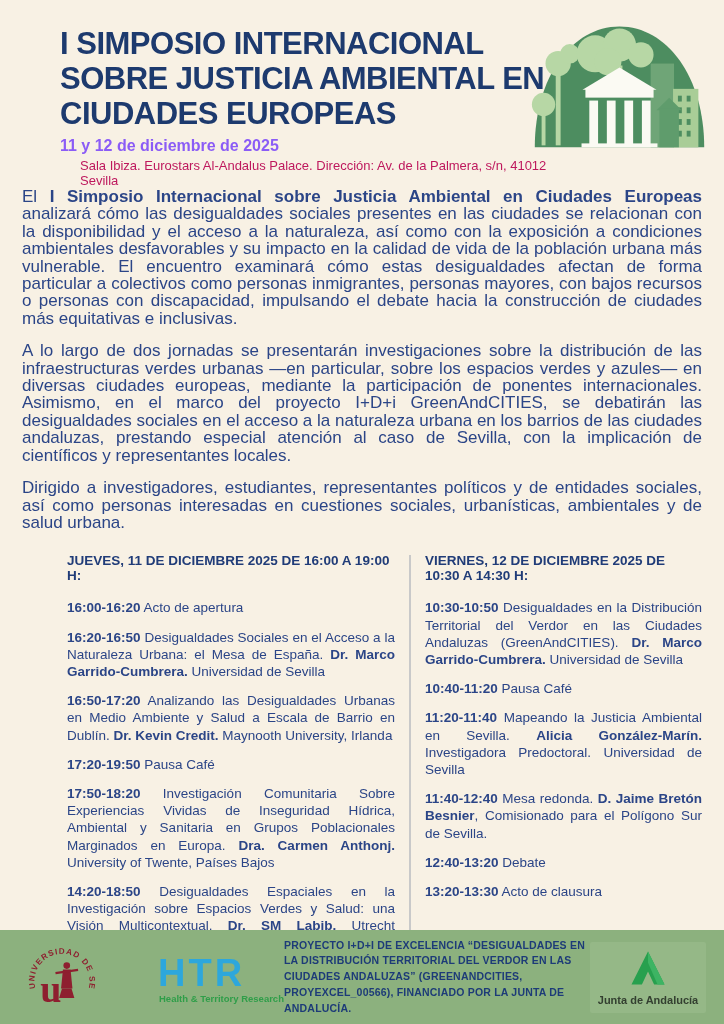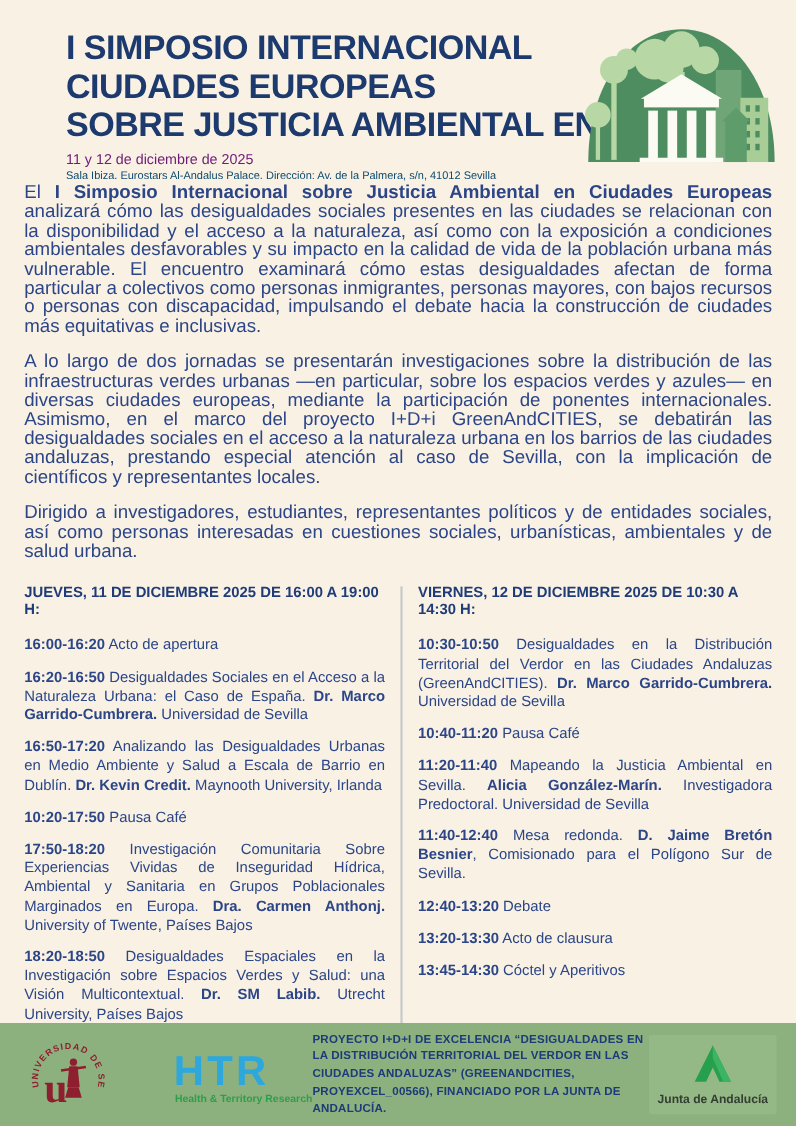--- a/index.html
+++ b/index.html
@@ -9,36 +9,36 @@
     font-family:"Liberation Sans",sans-serif;
     margin:0 auto;
   }
   
   .header{position:relative;padding-top:26px;}
   .title-block{width:512px;margin-left:60px;text-align:left;}
   .title-line{
     font-size:31px;font-weight:bold;color:#1d3a6e;
     line-height:35px;letter-spacing:-0.5px;text-transform:uppercase;
   }
-  .date-line{font-size:13px;color:#701a75;margin-top:6px;font-weight:400;}
-  .venue-line{font-size:10px;color:#0c4a6e;margin-top:3px;}
+  .date-line{font-size:16px;color:#8b5cf6;margin-top:6px;font-weight:700;}
+  .venue-line{font-size:13px;color:#be185d;margin-top:3px;margin-left:20px;}
   .event-logo{position:absolute;top:14px;right:12px;width:185px;height:140px;}
   
   .main{padding:0 22px;}
   .section-heading{
     font-size:13.5px;font-weight:bold;color:#203c78;
     margin:14px 0 10px 0;letter-spacing:0.2px;
   }
   .para{
     font-size:17px;line-height:17.4px;text-align:justify;
     margin:0 0 15px 0;color:#2b4587;
   }
   .b{font-weight:bold;}
   
-  .schedule{display:flex;margin-top:22px;}
+  .schedule{display:flex;margin-top:22px;margin-left:45px;}
   .sched-col{width:328px;}
   .sched-col.right{flex:1;}
   .sched-divider{width:2px;background:#c9c9c9;margin:2px 14px 0 14px;}
   .sched-heading{font-size:13.5px;font-weight:bold;color:#203c78;margin-bottom:16px;}
   .sched-item{
     font-size:13.5px;line-height:17.2px;text-align:justify;
     margin-bottom:12px;color:#2b4587;
   }
   
   .footer{
@@ -60,22 +60,22 @@
   .junta-label{font-size:11px;font-weight:bold;color:#333f30;margin-top:2px;}
 </style>
 </head>
 <body>
 
 <div class="page">
 
   <div class="header">
     <div class="title-block">
       <div class="title-line">I SIMPOSIO INTERNACIONAL</div>
+      <div class="title-line">SOBRE JUSTICIA AMBIENTAL EN</div>
       <div class="title-line">CIUDADES EUROPEAS</div>
-      <div class="title-line">SOBRE JUSTICIA AMBIENTAL EN</div>
       <div class="date-line">11 y 12 de diciembre de 2025</div>
       <div class="venue-line">Sala Ibiza. Eurostars Al-Andalus Palace. Dirección: Av. de la Palmera, s/n, 41012 Sevilla</div>
     </div>
 
     <svg class="event-logo" viewBox="0 0 190 142">
       <path d="M8,136 C8,64 46,12 95,12 C144,12 182,64 182,136 Z" fill="#4d8d60"></path>
 
       <g fill="#b7d7a5">
         <rect x="29.5" y="56" width="5" height="78"></rect>
         <circle cx="32" cy="50" r="13"></circle>
@@ -121,39 +121,38 @@
     <p class="para"><span>El </span><span class="b">I Simposio Internacional sobre Justicia Ambiental en Ciudades Europeas</span><span> analizará cómo las desigualdades sociales presentes en las ciudades se relacionan con la disponibilidad y el acceso a la naturaleza, así como con la exposición a condiciones ambientales desfavorables y su impacto en la calidad de vida de la población urbana más vulnerable. El encuentro examinará cómo estas desigualdades afectan de forma particular a colectivos como personas inmigrantes, personas mayores, con bajos recursos o personas con discapacidad, impulsando el debate hacia la construcción de ciudades más equitativas e inclusivas.</span></p>
     <p class="para">A lo largo de dos jornadas se presentarán investigaciones sobre la distribución de las infraestructuras verdes urbanas —en particular, sobre los espacios verdes y azules— en diversas ciudades europeas, mediante la participación de ponentes internacionales. Asimismo, en el marco del proyecto I+D+i GreenAndCITIES, se debatirán las desigualdades sociales en el acceso a la naturaleza urbana en los barrios de las ciudades andaluzas, prestando especial atención al caso de Sevilla, con la implicación de científicos y representantes locales.</p>
 
     <p class="para">Dirigido a investigadores, estudiantes, representantes políticos y de entidades sociales, así como personas interesadas en cuestiones sociales, urbanísticas, ambientales y de salud urbana.</p>
 
     <div class="schedule">
       <div class="sched-col left">
         <div class="sched-heading">JUEVES, 11 DE DICIEMBRE 2025 DE 16:00 A 19:00 H:</div>
         <div>
             <div class="sched-item"><span class="b">16:00-16:20</span><span> Acto de apertura</span></div>
-            <div class="sched-item"><span class="b">16:20-16:50</span><span> Desigualdades Sociales en el Acceso a la Naturaleza Urbana: el Caso de España. </span><span class="b">Dr. Marco Garrido-Cumbrera.</span><span> Universidad de Sevilla</span></div>
+            <div class="sched-item"><span class="b">16:20-16:50</span><span> Desigualdades Sociales en el Acceso a la Naturaleza Urbana: el Mesa de España. </span><span class="b">Dr. Marco Garrido-Cumbrera.</span><span> Universidad de Sevilla</span></div>
             <div class="sched-item"><span class="b">16:50-17:20</span><span> Analizando las Desigualdades Urbanas en Medio Ambiente y Salud a Escala de Barrio en Dublín. </span><span class="b">Dr. Kevin Credit.</span><span> Maynooth University, Irlanda</span></div>
-            <div class="sched-item"><span class="b">10:20-17:50</span><span> Pausa Café</span></div>
+            <div class="sched-item"><span class="b">17:20-19:50</span><span> Pausa Café</span></div>
             <div class="sched-item"><span class="b">17:50-18:20</span><span> Investigación Comunitaria Sobre Experiencias Vividas de Inseguridad Hídrica, Ambiental y Sanitaria en Grupos Poblacionales Marginados en Europa. </span><span class="b">Dra. Carmen Anthonj.</span><span> University of Twente, Países Bajos</span></div>
-            <div class="sched-item"><span class="b">18:20-18:50</span><span> Desigualdades Espaciales en la Investigación sobre Espacios Verdes y Salud: una Visión Multicontextual. </span><span class="b">Dr. SM Labib.</span><span> Utrecht University, Países Bajos</span></div>
+            <div class="sched-item"><span class="b">14:20-18:50</span><span> Desigualdades Espaciales en la Investigación sobre Espacios Verdes y Salud: una Visión Multicontextual. </span><span class="b">Dr. SM Labib.</span><span> Utrecht University, Países Bajos</span></div>
             <div class="sched-item"><span class="b">18:50-19:00</span><span> Debate</span></div>
           </div>
       </div>
       <div class="sched-divider"></div>
       <div class="sched-col right">
         <div class="sched-heading">VIERNES, 12 DE DICIEMBRE 2025 DE 10:30 A 14:30 H:</div>
         <div>
             <div class="sched-item"><span class="b">10:30-10:50</span><span> Desigualdades en la Distribución Territorial del Verdor en las Ciudades Andaluzas (GreenAndCITIES). </span><span class="b">Dr. Marco Garrido-Cumbrera.</span><span> Universidad de Sevilla</span></div>
             <div class="sched-item"><span class="b">10:40-11:20</span><span> Pausa Café</span></div>
             <div class="sched-item"><span class="b">11:20-11:40</span><span> Mapeando la Justicia Ambiental en Sevilla. </span><span class="b">Alicia González-Marín.</span><span> Investigadora Predoctoral. Universidad de Sevilla</span></div>
             <div class="sched-item"><span class="b">11:40-12:40</span><span> Mesa redonda. </span><span class="b">D. Jaime Bretón Besnier</span><span>, Comisionado para el Polígono Sur de Sevilla.</span></div>
             <div class="sched-item"><span class="b">12:40-13:20</span><span> Debate</span></div>
             <div class="sched-item"><span class="b">13:20-13:30</span><span> Acto de clausura</span></div>
-            <div class="sched-item"><span class="b">13:45-14:30</span><span> Cóctel y Aperitivos</span></div>
           </div>
       </div>
     </div>
   </div>
 
   <div class="footer">
 
     <svg class="footer-logo-us" width="76" height="76" viewBox="0 0 80 80">
       <defs>
         <path id="sealArc" d="M 12,52 A 29,29 0 1 1 68,52"></path>

